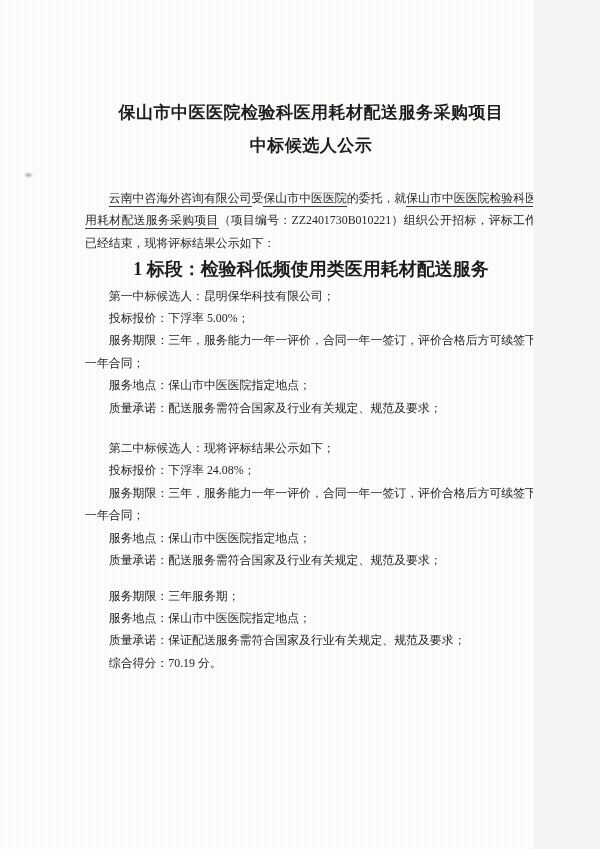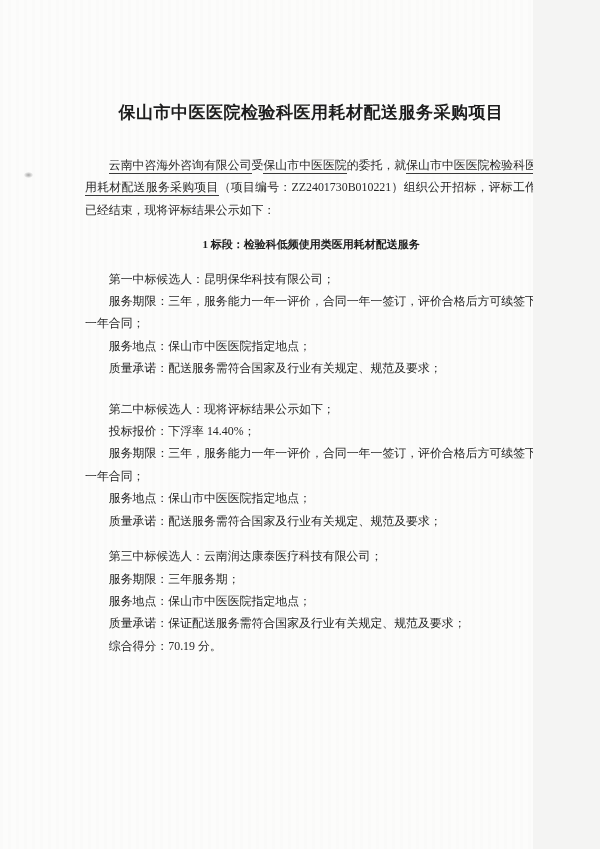--- a/index.html
+++ b/index.html
@@ -38,22 +38,22 @@
     font-size: 11.9px;
     line-height: 22.4px;
     text-indent: 2em;
     text-align: justify;
     letter-spacing: 0;
     color: #272727;
   }
   p.intro { text-align: justify; margin-top: 25px; }
   .u { border-bottom: 1px solid #3a3a3a; padding-bottom: 0.5px; }
   .section-heading {
-    margin: 12px;
-    font-size: 11px;
+    margin: 4px;
+    font-size: 18px;
     font-weight: bold;
     line-height: 22.4px;
     text-align: center;
     color: #1d1d1d;
   }
   .candidate { margin: 0; }
   .candidate-2 { margin-top: 18px; }
   .candidate-3 { margin-top: 13px; }
   .lbl { font-weight: normal; color: #1f1f1f; }
   .smudge {
@@ -67,43 +67,44 @@
 </head>
 <body>
 
 <div class="page">
   <div class="smudge"></div>
 
   <div class="content">
 
     <h1 class="doc-title">
       <span>保山市中医医院检验科医用耗材配送服务采购项目</span><br>
+      <span>中标候选人公示</span>
     </h1>
 
     <p class="intro"><span class="u">云南中咨海外咨询有限公司</span><span>受</span><span class="u">保山市中医医院</span><span>的委托，就</span><span class="u">保山市中医医院检验科医用耗材配送服务采购项目</span><span>（项目编号：ZZ2401730B010221）组织公开招标，评标工作已经结束，现将评标结果公示如下：</span></p>
 
     <p class="section-heading">1 标段：检验科低频使用类医用耗材配送服务</p>
 
     <div class="candidate candidate-1">
       <p class="body-line"><span class="lbl">第一中标候选人：</span><span>昆明保华科技有限公司；</span></p>
+      <p class="body-line"><span class="lbl">投标报价：</span><span>下浮率 5.00%；</span></p>
       <p class="body-line"><span class="lbl">服务期限：</span><span>三年，服务能力一年一评价，合同一年一签订，评价合格后方可续签下一年合同；</span></p>
       <p class="body-line"><span class="lbl">服务地点：</span><span>保山市中医医院指定地点；</span></p>
       <p class="body-line"><span class="lbl">质量承诺：</span><span>配送服务需符合国家及行业有关规定、规范及要求；</span></p>
     </div>
 
     <div class="candidate candidate-2">
       <p class="body-line"><span class="lbl">第二中标候选人：</span><span>现将评标结果公示如下；</span></p>
-      <p class="body-line"><span class="lbl">投标报价：</span><span>下浮率 14.40%；</span></p>
+      <p class="body-line"><span class="lbl">投标报价：</span><span>下浮率 24.08%；</span></p>
       <p class="body-line"><span class="lbl">服务期限：</span><span>三年，服务能力一年一评价，合同一年一签订，评价合格后方可续签下一年合同；</span></p>
       <p class="body-line"><span class="lbl">服务地点：</span><span>保山市中医医院指定地点；</span></p>
       <p class="body-line"><span class="lbl">质量承诺：</span><span>配送服务需符合国家及行业有关规定、规范及要求；</span></p>
     </div>
 
     <div class="candidate candidate-3">
-      <p class="body-line"><span class="lbl">第三中标候选人：</span><span>云南润达康泰医疗科技有限公司；</span></p>
       <p class="body-line"><span class="lbl">服务期限：</span><span>三年服务期；</span></p>
       <p class="body-line"><span class="lbl">服务地点：</span><span>保山市中医医院指定地点；</span></p>
       <p class="body-line"><span class="lbl">质量承诺：</span><span>保证配送服务需符合国家及行业有关规定、规范及要求；</span></p>
       <p class="body-line"><span class="lbl">综合得分：</span><span>70.19 分。</span></p>
     </div>
 
   </div>
 </div>
 
 </body></html>

